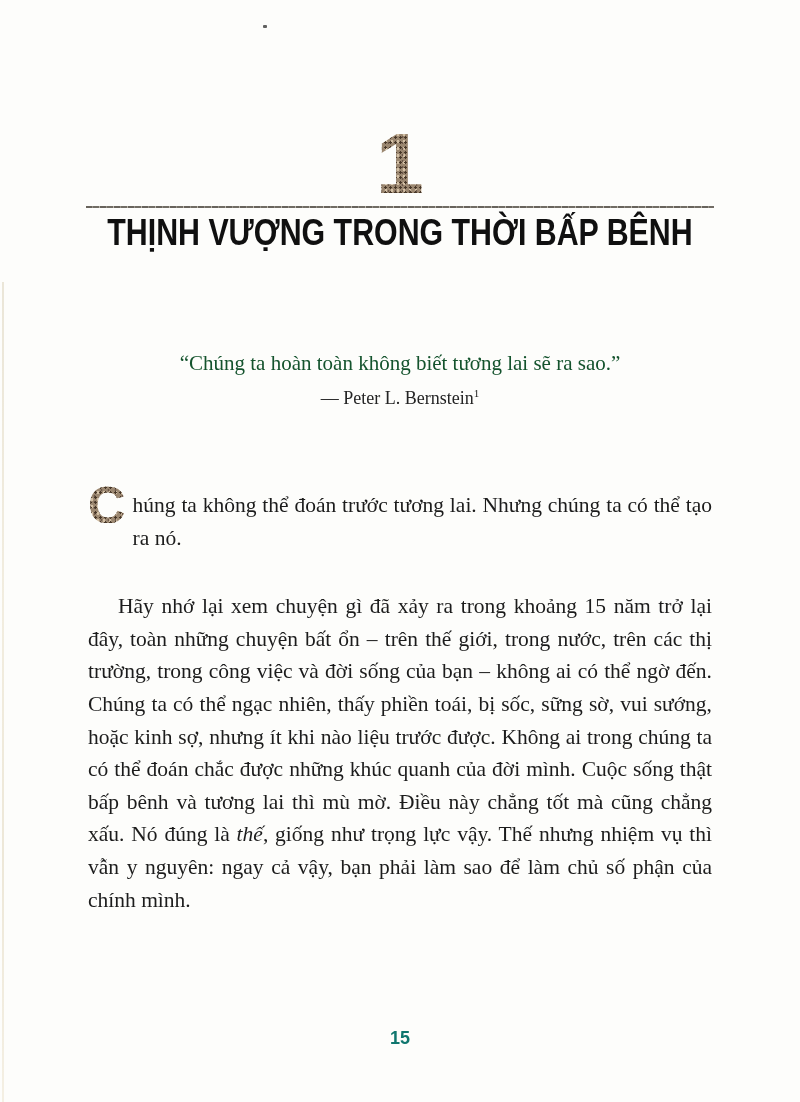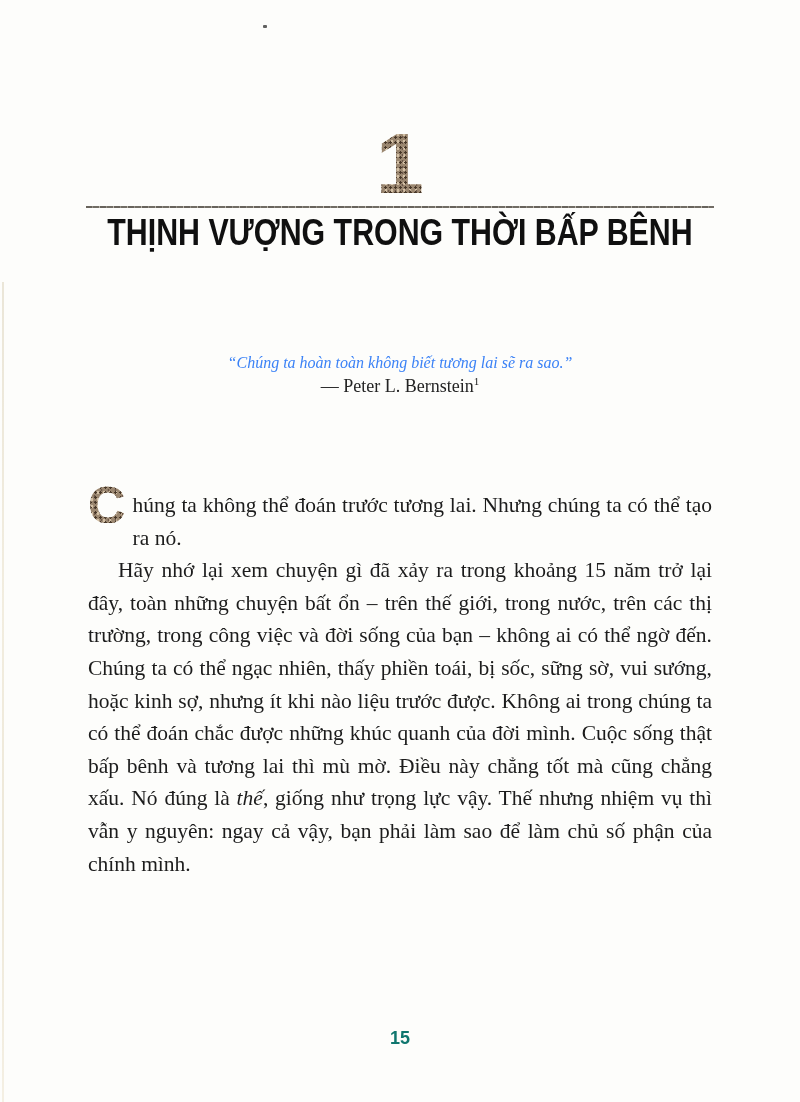--- a/index.html
+++ b/index.html
@@ -70,36 +70,37 @@
   .chapter-title .squeeze {
     display: inline-block;
     transform: scaleX(0.82);
     transform-origin: 50% 50%;
   }
   .epigraph {
     position: absolute; top: 350px; left: 88px; width: 624px;
     text-align: center;
   }
   .epigraph .quote {
-    font-size: 16px; line-height: 26px; color: #3b82f6; font-style: italic;
+    font-size: 21px; line-height: 26px; color: #14532d;
   }
   .epigraph .attribution {
+    margin-top: 12px;
     font-size: 18px; color: #242424;
   }
   .epigraph .attribution sup {
     font-size: 11px; vertical-align: super; line-height: 0;
   }
   .body-text {
     position: absolute; top: 489px; left: 88px; width: 624px;
     font-size: 21.5px; line-height: 32.6px;
     text-align: justify;
     color: #1c1c1c;
   }
   .body-text p { margin: 0; }
-  .body-text p.indent { text-indent: 30px; }
+  .body-text p.indent { text-indent: 30px; margin-top: 36px; }
   .dropcap {
     float: left;
     font-family: "Liberation Sans", sans-serif;
     font-weight: bold;
     font-size: 52px;
     line-height: 40px;
     height: 38px;
     margin: -4px 7px 0 0;
   }
   .italic { font-style: italic; }

